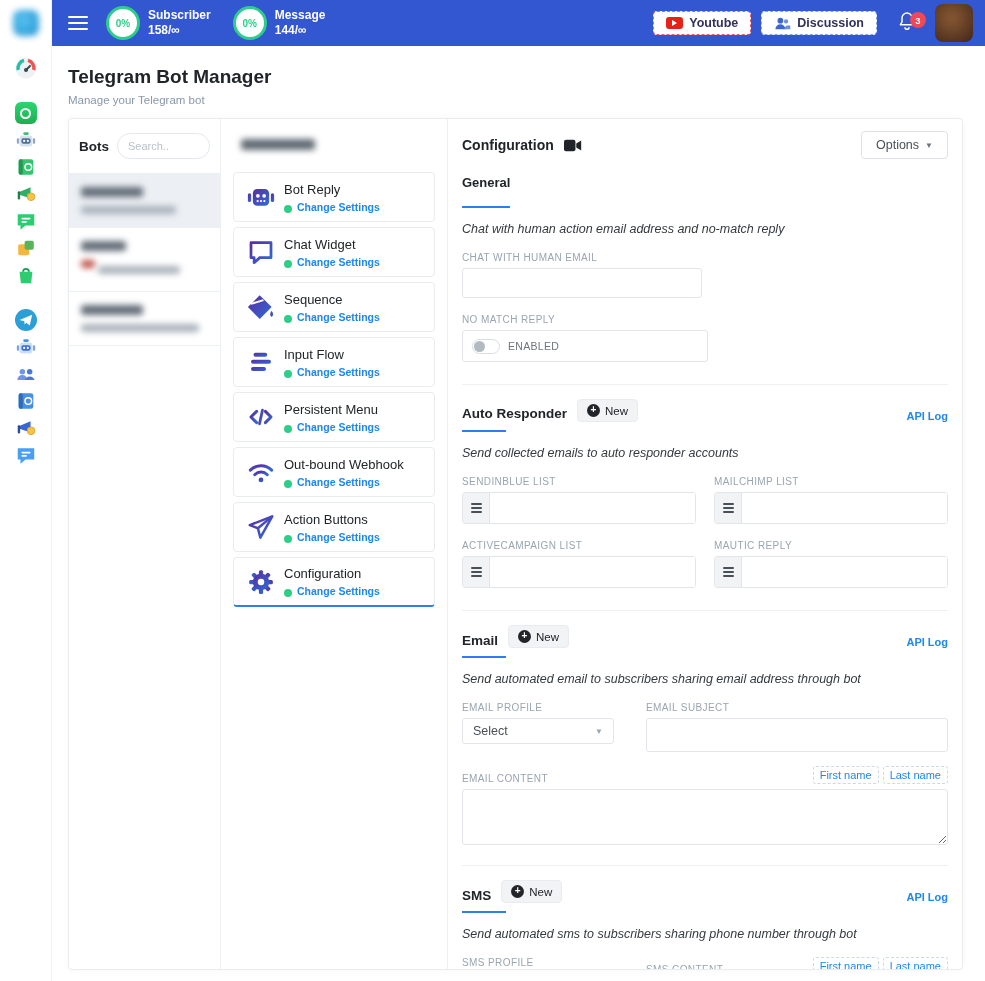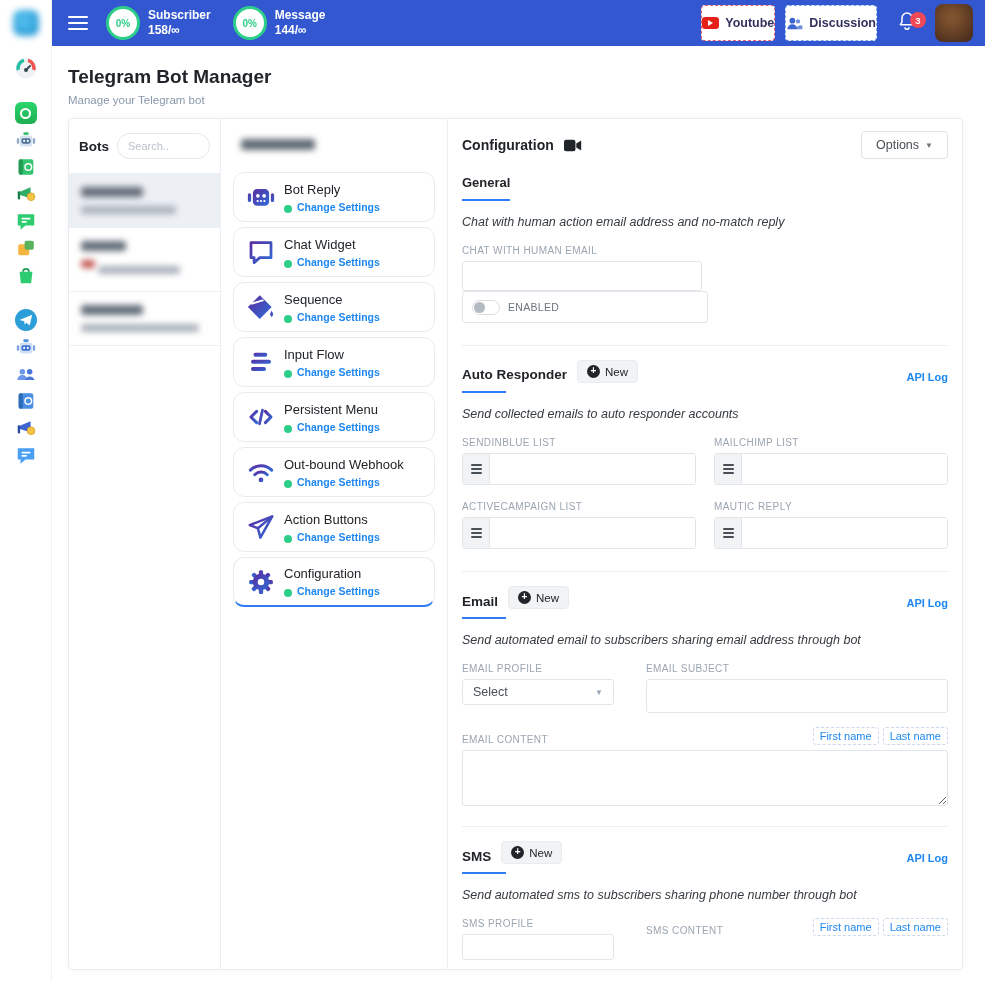--- a/index.html
+++ b/index.html
@@ -15,21 +15,21 @@
   .ws .ring { width:11px; height:11px; border:2px solid #fff; border-radius:50%; }
 
   
   .topbar { position:absolute; left:52px; top:0; width:933px; height:46px; background:#3257d0; display:flex; align-items:center; padding:0 12px 0 16px; }
   .hamburger { width:20px; cursor:pointer; margin-right:18px; }
   .hamburger div { height:2px; background:#fff; border-radius:1px; margin:4px 0; }
   .metric { display:flex; align-items:center; margin-right:22px; }
   .ring-badge { width:34px; height:34px; border-radius:50%; background:#fff; border:3px solid #2dce89; color:#2dce89; font-size:10px; font-weight:bold; display:flex; align-items:center; justify-content:center; margin-right:8px; }
   .metric-txt { color:#fff; font-size:12px; font-weight:bold; line-height:15px; }
   .topbar .spacer { flex:1; }
-  .tb-btn { background:#fff; border-radius:4px; height:36px; display:flex; align-items:center; padding:0 0; font-size:12.5px; font-weight:bold; color:#32325d; margin-left:10px; cursor:pointer; }
+  .tb-btn { background:#fff; border-radius:4px; height:24px; display:flex; align-items:center; padding:0 12px; font-size:12.5px; font-weight:bold; color:#32325d; margin-left:10px; cursor:pointer; }
   .tb-btn.yt { border:1px dashed #e8616d; }
   .tb-btn.disc { border:1px dashed #7fa6e8; }
   .yt-ic { width:17px; height:12px; background:#e62117; border-radius:3px; display:inline-flex; align-items:center; justify-content:center; margin-right:6px; }
   .yt-ic:after { content:""; border-left:5px solid #fff; border-top:3px solid transparent; border-bottom:3px solid transparent; }
   .bell-wrap { position:relative; margin-left:20px; cursor:pointer; }
   .badge { position:absolute; right:-9px; top:2px; width:16px; height:16px; border-radius:50%; background:#ef4857; color:#fff; font-size:9.5px; font-weight:bold; display:flex; align-items:center; justify-content:center; }
   .avatar { width:38px; height:38px; border-radius:8px; overflow:hidden; margin-left:18px; cursor:pointer; }
   .avatar div { width:130%; height:130%; margin:-15%; background:radial-gradient(circle at 45% 40%, #8a5a33, #45291a 75%); filter:blur(3px); }
 
   
@@ -50,33 +50,33 @@
   .bots-search::placeholder { color:#b8c1cb; }
   .bot-item { padding:13px 12px; border-bottom:1px solid #edf0f2; cursor:pointer; }
   .bot-item.sel { background:#eceff4; }
   .blur-bar { border-radius:3px; filter:blur(3px); }
   .b-name { height:10px; background:#636d78; margin-bottom:9px; }
   .b-sub { height:8px; background:#a9b1ba; }
   .b-red { display:inline-block; width:14px; height:8px; background:#c0544b; border-radius:3px; filter:blur(3px); vertical-align:top; margin-right:3px; }
 
   
   .menu-botname { width:74px; height:11px; background:#606a74; border-radius:3px; filter:blur(3px); margin:8px 8px 22px; }
-  .menu-card { border:1px solid #e9ecef; border-radius:11px; height:50px; margin-bottom:5px; display:flex; align-items:center; padding:0 12px; cursor:pointer; background:#fff; }
+  .menu-card { border:1px solid #e9ecef; border-radius:4px; height:50px; margin-bottom:5px; display:flex; align-items:center; padding:0 12px; cursor:pointer; background:#fff; }
   .menu-card.active { border-bottom:2px solid #2f7df6; }
   .menu-ic { width:38px; display:flex; align-items:center; justify-content:flex-start; }
   .menu-txt .t { font-size:13px; color:#212529; font-weight:500; margin-bottom:4px; }
   .menu-txt .cs { font-size:10.5px; font-weight:bold; color:#1e87f0; display:flex; align-items:flex-end; }
   .gdot { width:8px; height:8px; border-radius:50%; background:#2dce89; margin-right:5px; }
 
   
   .cfg-head { display:flex; align-items:center; }
   .cfg-title { font-size:14px; font-weight:bold; color:#212529; margin-right:10px; }
   .opt-btn { margin-left:auto; border:1px solid #dee2e6; border-radius:4px; background:#fff; height:28px; padding:0 14px; font-size:12.5px; color:#495057; cursor:pointer; display:flex; align-items:center; }
   .opt-btn .car { font-size:8px; margin-left:6px; color:#6c757d; }
-  .tab { display:inline-block; font-size:13px; font-weight:bold; color:#212529; margin-top:16px; padding-bottom:9px; border-bottom:2px solid #2f7df6; }
+  .tab { display:inline-block; font-size:13px; font-weight:bold; color:#212529; margin-top:16px; padding-bottom:16px; border-bottom:2px solid #2f7df6; }
   .sec-head { display:flex; align-items:flex-end; margin-top:14px; }
   .sec-title { font-size:13.5px; font-weight:bold; color:#212529; padding-bottom:0; }
   .sec-underline { width:44px; height:2px; background:#2f7df6; margin-top:8px; }
   .new-btn { margin-left:10px; background:#f1f3f5; border:1px solid #e9ecef; border-radius:4px; height:23px; padding:0 9px; font-size:11.5px; color:#212529; display:flex; align-items:center; cursor:pointer; }
   .plus-c { width:13px; height:13px; background:#212529; color:#fff; border-radius:50%; font-size:10px; line-height:12px; text-align:center; font-weight:bold; margin-right:5px; }
   .api-log { margin-left:auto; font-size:11px; font-weight:bold; color:#1e87f0; cursor:pointer; text-decoration:none; }
   .desc { font-style:italic; font-size:12.5px; color:#343a40; margin-top:14px; }
   .f-label { font-size:10px; color:#9aa5b1; letter-spacing:.4px; margin-top:16px; margin-bottom:5px; }
   .txt-input { border:1px solid #e2e6ea; border-radius:3px; height:30px; width:240px; outline:none; padding:0 8px; font-size:12px; color:#495057; }
   .toggle-box { width:246px; height:32px; border:1px solid #e2e6ea; border-radius:3px; display:flex; align-items:center; padding:0 9px; }
@@ -457,20 +457,21 @@
         <button class="opt-btn">
             <span>Options</span>
             <span class="car">▼</span>
           </button>
       </div>
 
       <div class="tab">General</div>
       <div class="desc">Chat with human action email address and no-match reply</div>
       <div class="f-label">CHAT WITH HUMAN EMAIL</div>
       <input class="txt-input" value="" style="">
+      <div class="f-label">NO MATCH REPLY</div>
       <div class="toggle-box">
         <div class="toggle">
             <div class="knob"></div>
           </div>
         <span class="toggle-lbl">ENABLED</span>
       </div>
 
       <hr class="div">
 
       

